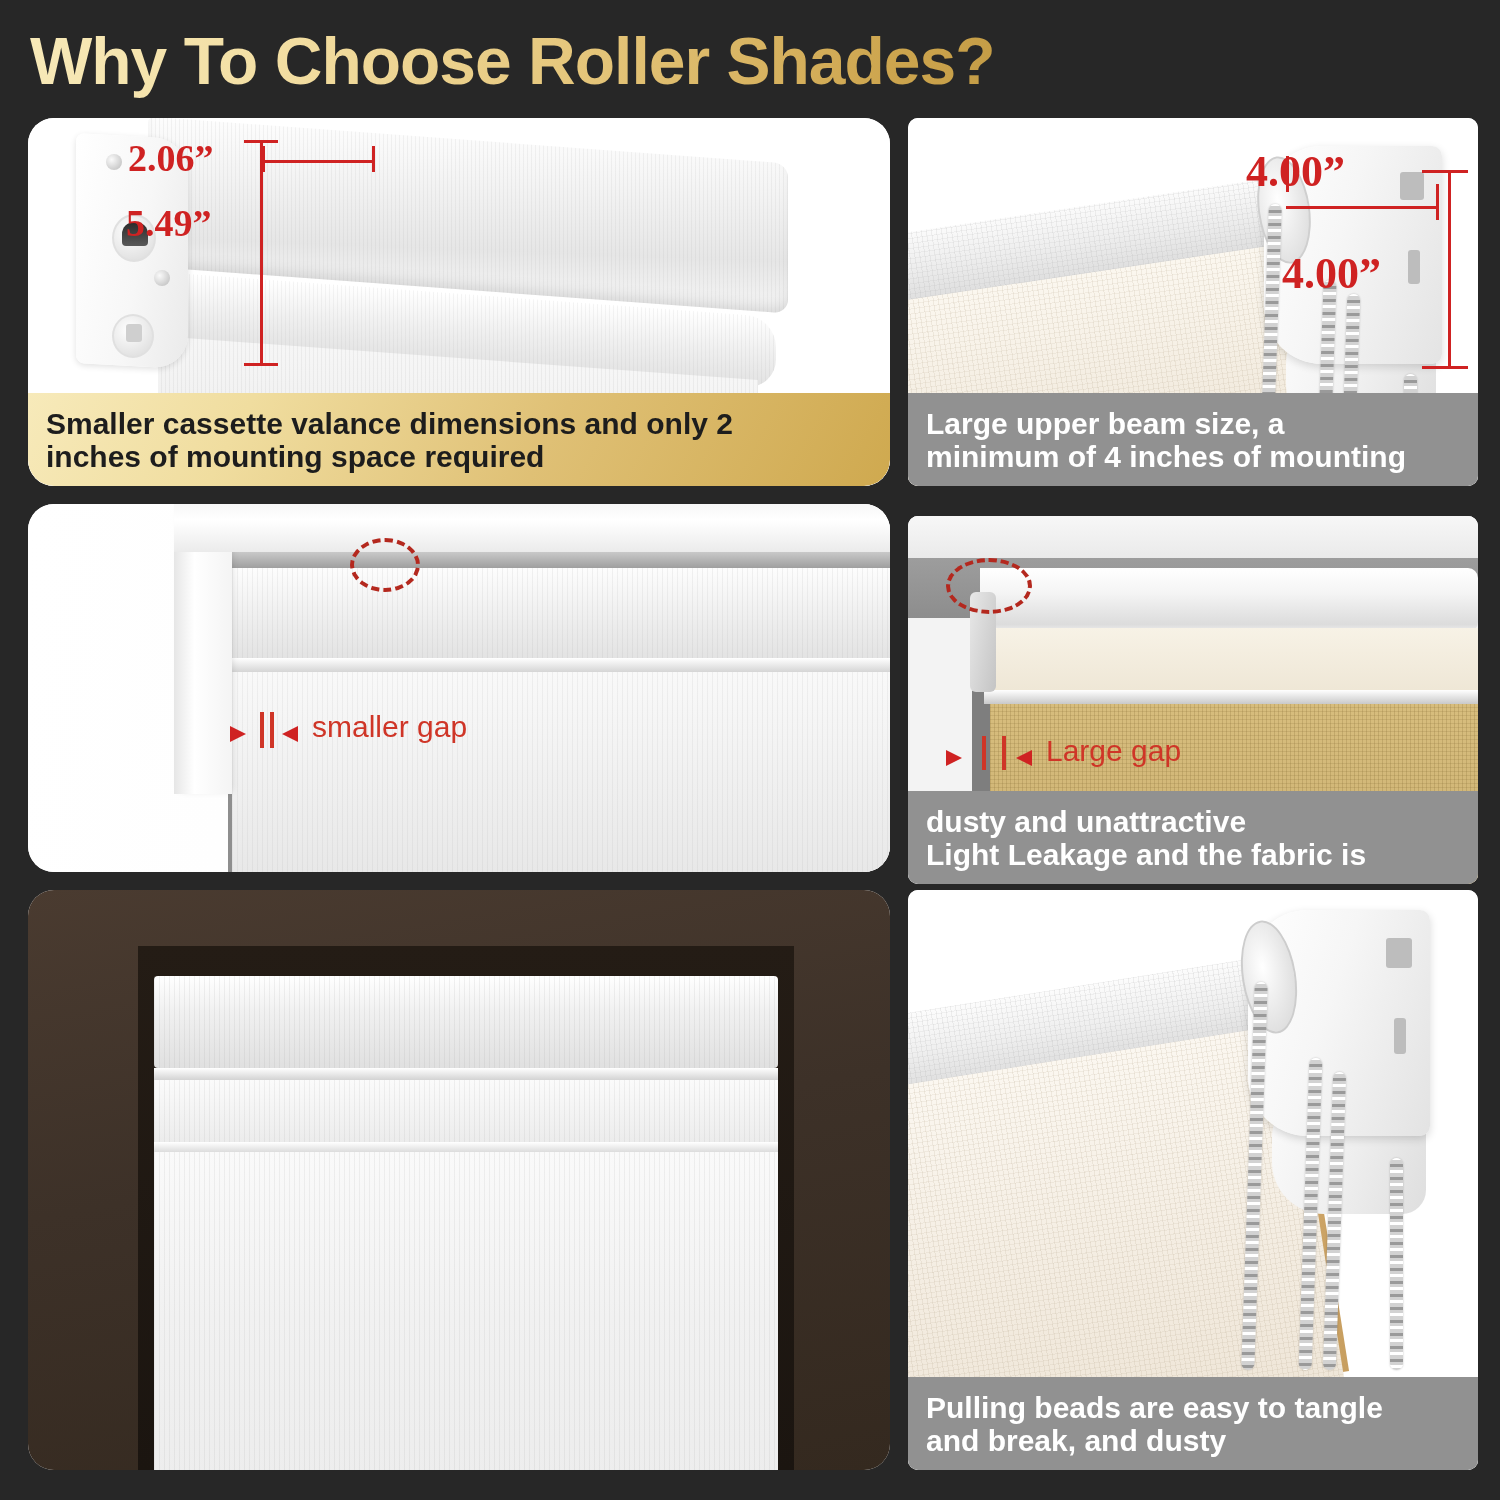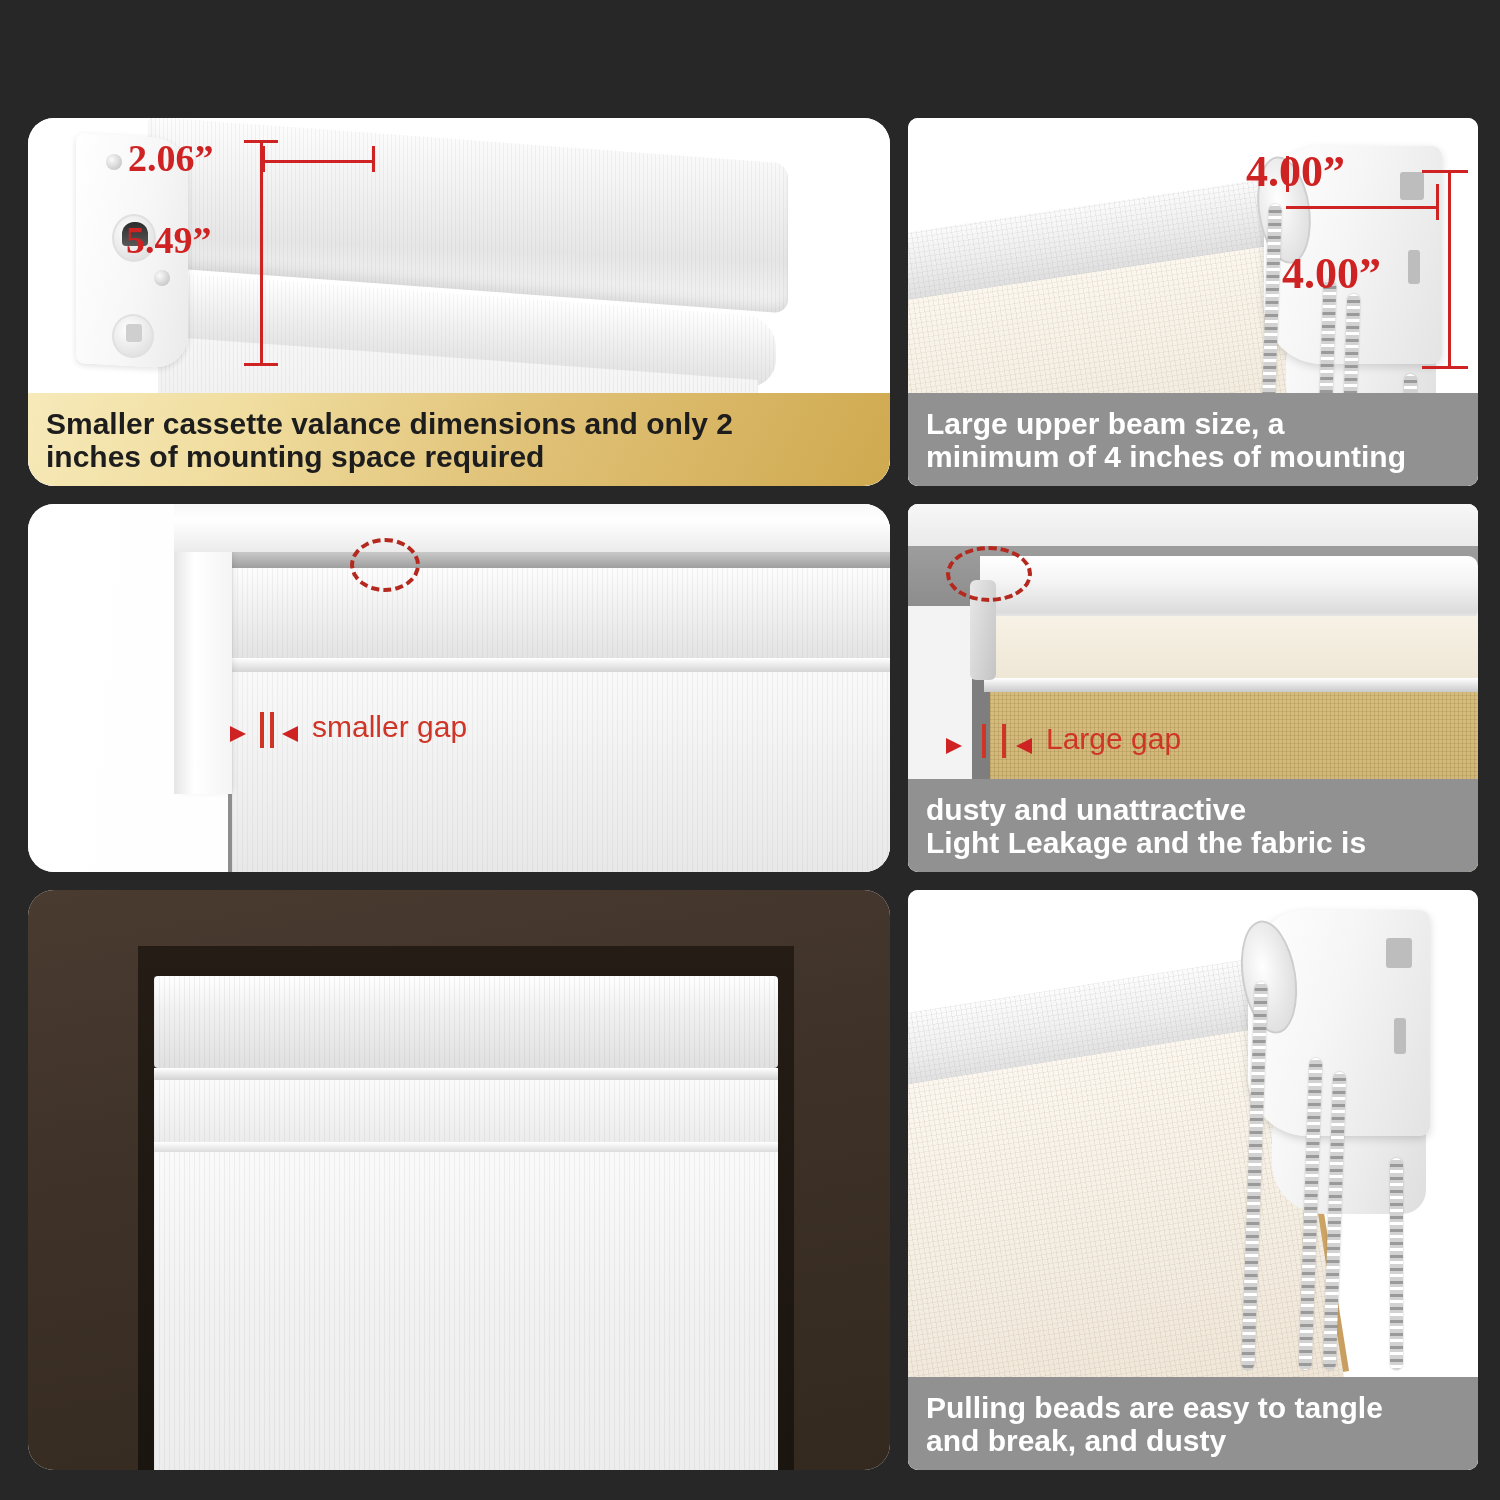--- a/index.html
+++ b/index.html
@@ -443,39 +443,40 @@
     border: 2px solid #cdcdcd;
     z-index: 9;
     transform: rotate(-9deg);
   }
 </style>
 </head>
 <body>
 
 <div id="infographic">
 
+  <div id="page-title">Why To Choose Roller Shades?</div>
 
   <div class="panel rounded" style="left:28px; top:118px; width:862px; height:368px;">
 
     <div class="photo">
       <div class="p1-bg"></div>
       <div class="p1-body"></div>
       <div class="p1-lip"></div>
       <div class="p1-fabric"></div>
       <div class="p1-endcap"></div>
       <div class="p1-knob a"></div>
       <div class="p1-knob b"></div>
       <div class="p1-screw" style="left:78px; top:36px;"></div>
       <div class="p1-screw" style="left:126px; top:152px;"></div>
     </div>
 
     <div class="dim-v dim-line" style="left:232px; top:22px; height:226px;"></div>
     <div class="dim-h dim-line" style="left:216px; top:22px; width:34px;"></div>
     <div class="dim-h dim-line" style="left:216px; top:245px; width:34px;"></div>
-    <div class="dim-label" style="left:98px; top:100px; font-size:38px;">5.49”</div>
+    <div class="dim-label" style="left:98px; top:83px; font-size:38px;">5.49”</div>
 
     <div class="dim-h dim-line" style="left:234px; top:42px; width:112px;"></div>
     <div class="dim-v dim-line" style="left:234px; top:28px; height:26px;"></div>
     <div class="dim-v dim-line" style="left:344px; top:28px; height:26px;"></div>
     <div class="dim-label" style="left:100px; top:18px; font-size:38px;">2.06”</div>
 
     <div class="caption good">
       <span class="cap-line">Smaller cassette valance dimensions and only 2</span>
       <span class="cap-line">inches of mounting space required</span>
     </div>
@@ -531,21 +532,21 @@
     <div class="dash-circle" style="left:322px; top:34px; width:70px; height:54px;"></div>
 
     <div class="arrow-r" style="left:202px; top:222px;"></div>
     <div class="gap-tick" style="left:232px; top:208px; height:36px;"></div>
     <div class="gap-tick" style="left:242px; top:208px; height:36px;"></div>
     <div class="arrow-l" style="left:254px; top:222px;"></div>
     <div class="gap-label" style="left:284px; top:206px;">smaller gap</div>
 
   </div>
 
-  <div class="panel square" style="left:908px; top:504px; width:570px; height:368px;">
+  <div class="panel square" style="left:908px; top:516px; width:570px; height:368px;">
 
     <div class="photo">
       <div class="p4-wall"></div>
       <div class="p4-topband"></div>
       <div class="p4-gray"></div>
       <div class="p4-gapdark"></div>
       <div class="p4-tube"></div>
       <div class="p4-cream"></div>
       <div class="p4-lip"></div>
       <div class="p4-fabric"></div>

